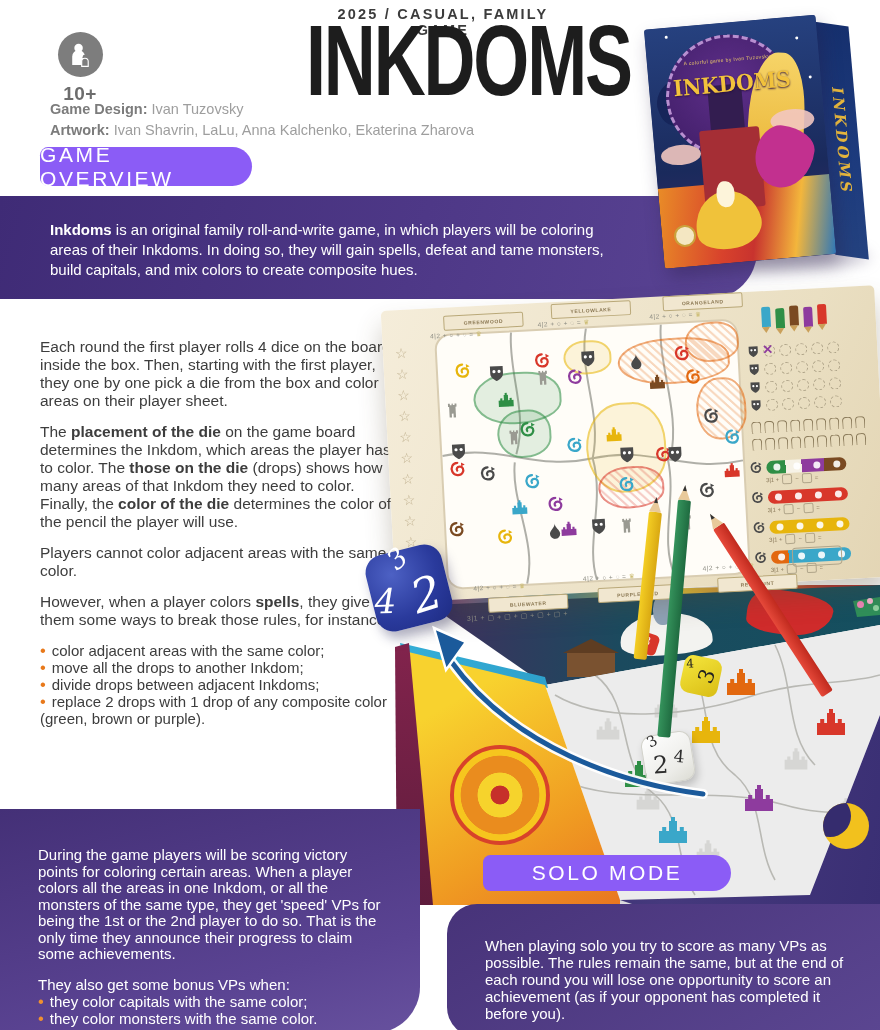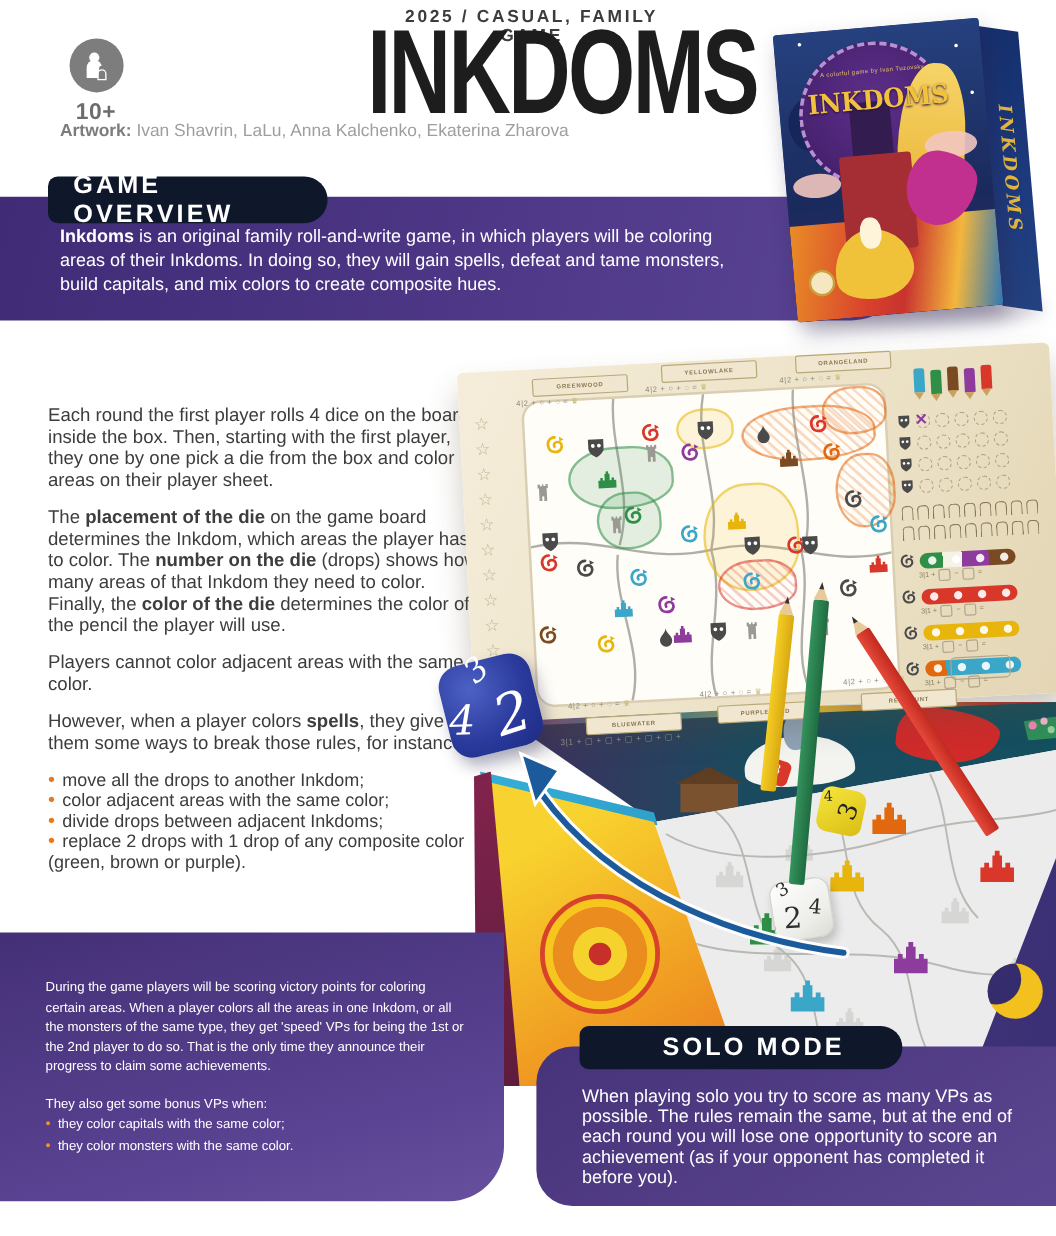--- a/index.html
+++ b/index.html
@@ -17,36 +17,36 @@
   .stat:last-child{width:60px;}
   .stat-circle{width:45px;height:45px;border-radius:50%;background:#7d7d7d;display:flex;
                align-items:center;justify-content:center;}
   .stat-circle svg{width:34px;height:34px;}
   .stat-label{margin-top:6px;font-size:19px;font-weight:600;color:#6d6d6d;letter-spacing:.5px;}
   .credits{left:50px;top:99px;font-size:14.5px;line-height:21px;}
   .credits b{color:#7c7c7c;}
   .credits span{color:#9e9e9e;}
 
   
-  .banner{background:#0f172a;color:#fff;font-weight:bold;letter-spacing:2.6px;font-size:21px;
+  .banner{background:#8b5cf6;color:#fff;font-weight:normal;letter-spacing:2.6px;font-size:21px;
           display:flex;align-items:center;justify-content:center;border-radius:10px 24px 24px 10px;
-          z-index:40;padding-left:21px;}
+          z-index:40;}
   #banner-overview{left:40px;top:147px;width:212px;height:39px;}
   #banner-gameplay{left:40px;top:293px;width:250px;height:37px;}
   #banner-victory{left:40px;top:763px;width:272px;height:38px;}
   #banner-solo{left:483px;top:855px;width:248px;height:36px;z-index:44;}
 
   
-  .panel{color:#fff;z-index:30;}
+  .panel{color:#fff;z-index:30;margin-top:32px;}
   #panel-overview{left:0;top:164px;width:757px;height:103px;z-index:5;
       background:linear-gradient(105deg,#3f2b76,#4e3887 55%,#5a4494);border-radius:0 16px 48px 0;}
   #panel-overview .ptext{position:absolute;left:50px;top:24px;width:575px;font-size:15px;line-height:20px;}
   #panel-victory{left:0;top:777px;width:420px;height:224px;
       background:linear-gradient(165deg,#443077,#5a4392 70%,#67519e);border-radius:0 0 46px 0;}
-  #panel-victory .ptext{position:absolute;left:38px;top:38px;width:352px;font-size:11px;line-height:16.5px;}
+  #panel-victory .ptext{position:absolute;left:38px;top:38px;width:352px;font-size:15px;line-height:16.5px;}
   #panel-solo{left:447px;top:872px;width:433px;height:133px;
       background:linear-gradient(150deg,#473379,#5b4691);border-radius:30px 0 0 30px;z-index:42;}
   #panel-solo .ptext{position:absolute;left:38px;top:33px;width:370px;font-size:15px;line-height:17px;}
   .panel b{color:#fff;}
   .vpara2{margin-top:14px;}
   .panel .bullet{line-height:17px;}
   .dot{color:#E8791B;font-size:1.1em;margin-right:6px;}
   .panel .dot{color:#f09030;}
 
   
@@ -240,20 +240,21 @@
           <path d="M6.5 19 v-6 a4.5 4.5 0 0 1 9 0 v6 z" fill="#fff"></path>
           <circle cx="15.5" cy="13.5" r="1.7" fill="#7d7d7d"></circle>
           <path d="M13.2 20 v-3.4 a2.3 2.3 0 0 1 4.6 0 V20 z" fill="#7d7d7d" stroke="#fff" stroke-width=".8"></path>
         </svg>
       </div>
       <div class="stat-label">10+</div>
     </div>
   </div>
 
   <div class="abs credits">
+    <div><b>Game Design:</b><span> Ivan Tuzovsky</span></div>
     <div><b>Artwork:</b><span> Ivan Shavrin, LaLu, Anna Kalchenko, Ekaterina Zharova</span></div>
   </div>
 
   <div class="abs panel" id="panel-overview">
     <div class="ptext"><b>Inkdoms</b> is an original family roll-and-write game, in which players will be coloring areas of their Inkdoms. In doing so, they will gain spells, defeat and tame monsters, build capitals, and mix colors to create composite hues.</div>
   </div>
   <div class="abs banner" id="banner-overview">GAME OVERVIEW</div>
 
   <div class="abs" id="boxart-shadow"></div>
   <div class="abs" id="boxart">
@@ -279,25 +280,25 @@
         <div class="ba-knight"></div>
         <div class="ba-tag">A colorful game by Ivan Tuzovsky</div>
         <div class="ba-title">INKDOMS</div>
         <div class="ba-logo"></div>
       </div>
     </div>
   </div>
 
   <div class="abs" id="gameplay-text">
     <p>Each round the first player rolls 4 dice on the board inside the box. Then, starting with the first player, they one by one pick a die from the box and color areas on their player sheet.</p>
-    <p>The <b>placement of the die</b> on the game board determines the Inkdom, which areas the player has to color. The <b>number on the die</b> (drops) shows how many areas of that Inkdom they need to color. Finally, the <b>color of the die</b> determines the color of the pencil the player will use.</p>
+    <p>The <b>placement of the die</b> on the game board determines the Inkdom, which areas the player has to color. The <b>those on the die</b> (drops) shows how many areas of that Inkdom they need to color. Finally, the <b>color of the die</b> determines the color of the pencil the player will use.</p>
     <p>Players cannot color adjacent areas with the same color.</p>
     <p>However, when a player colors <b>spells</b>, they give them some ways to break those rules, for instance:</p>
+    <div class="bullet"><span class="dot">•</span><span>color adjacent areas with the same color;</span></div>
     <div class="bullet"><span class="dot">•</span><span>move all the drops to another Inkdom;</span></div>
-    <div class="bullet"><span class="dot">•</span><span>color adjacent areas with the same color;</span></div>
     <div class="bullet"><span class="dot">•</span><span>divide drops between adjacent Inkdoms;</span></div>
     <div class="bullet"><span class="dot">•</span><span>replace 2 drops with 1 drop of any composite color (green, brown or purple).</span></div>
   </div>
 
   <div class="abs" id="box-shadow"></div>
   <div class="abs" id="openbox">
     <div class="face backrim"></div>
     <div class="face backwall">
       <div class="house"></div>
       <div class="horse"></div>

